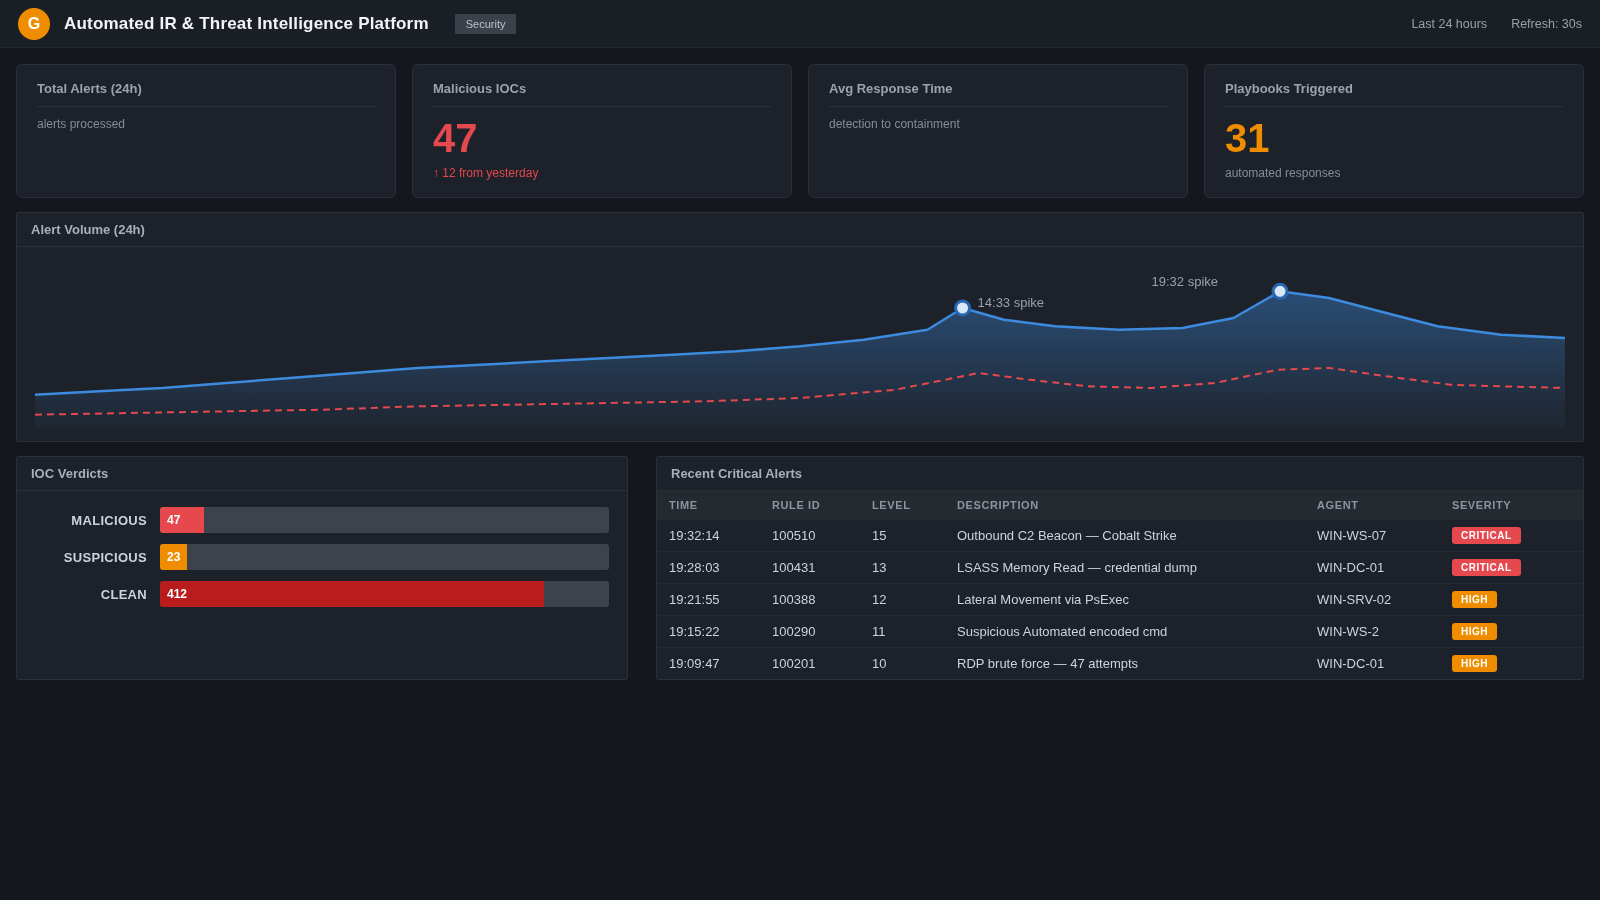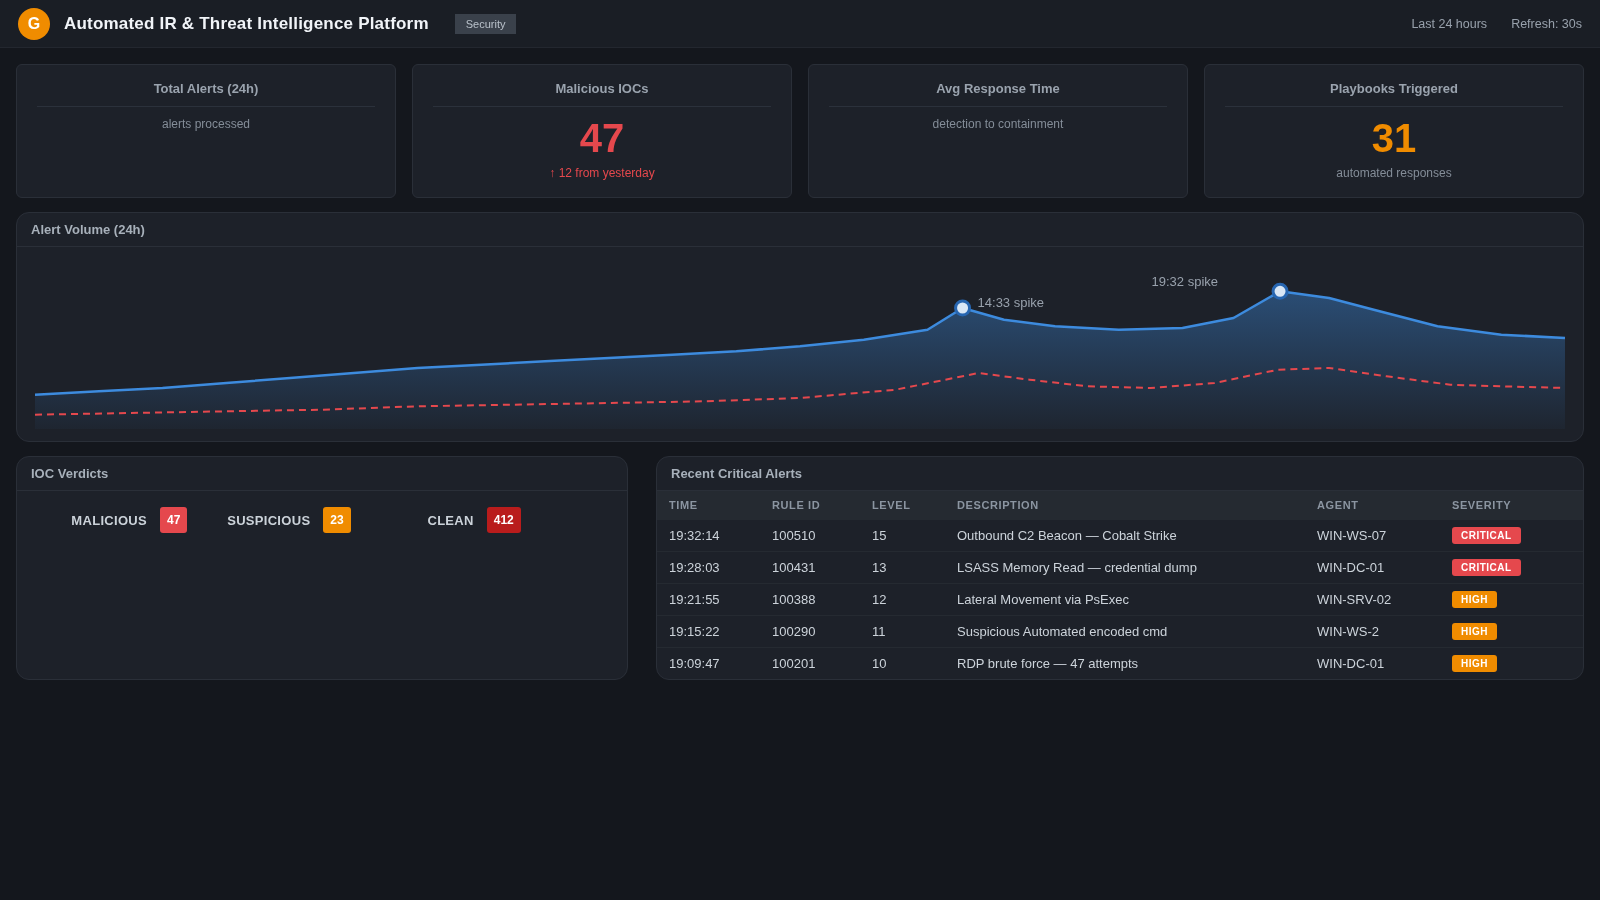--- a/index.html
+++ b/index.html
@@ -7,34 +7,34 @@
   body{background:#14171d;color:#c7ced6;font-family:"Liberation Sans",sans-serif;overflow:hidden}
 
   .header{height:48px;background:#1a1e25;border-bottom:1px solid #23272f;display:flex;align-items:center;gap:14px;padding:0 18px}
   .logo{width:32px;height:32px;border-radius:50%;background:#f08c00;color:#fff;font-weight:bold;font-size:16px;display:flex;align-items:center;justify-content:center;flex:0 0 auto}
   .app-title{font-size:17px;font-weight:bold;color:#f1f4f8;letter-spacing:.2px}
   .badge-pill{background:#3a414b;color:#b9c1ca;font-size:11px;padding:4px 11px;border-radius:0;margin-left:12px}
   .header-right{margin-left:auto;display:flex;gap:24px;font-size:12.5px;color:#98a1ac}
 
   main{padding:16px}
   .stats{display:grid;grid-template-columns:repeat(4,1fr);gap:16px;margin-bottom:14px}
-  .card{background:#1d2129;border:1px solid #2a2f38;border-radius:6px;padding:16px 20px;text-align:center;height:134px}
+  .card{background:#1d2129;border:1px solid #2a2f38;border-radius:6px;padding:16px 20px;height:134px}
   .card-title{font-size:13px;font-weight:bold;color:#9aa3ae;padding-bottom:10px;border-bottom:1px solid #2b313b;margin-bottom:10px}
   .card-value{font-size:40px;font-weight:bold;line-height:1.05}
   .card-value .unit{font-size:18px}
   .card-caption{font-size:12px;color:#848d98;margin-top:7px}
 
-  .panel{background:#1d2129;border:1px solid #2a2f38;border-radius:13px;overflow:hidden}
+  .panel{background:#1d2129;border:1px solid #2a2f38;border-radius:2px;overflow:hidden}
   .panel-title{font-size:13px;font-weight:bold;color:#a7b0ba;padding:9px 14px;border-bottom:1px solid #2a2f38}
 
   .chart-wrap{padding:8px 16px 10px}
   #volumeChart{display:block;width:100%;height:176px}
 
   .bottom{display:grid;grid-template-columns:612px 1fr;gap:28px}
-  .ioc-body{padding:16px 18px 54px;display:flex;flex-direction:row;gap:11px}
+  .ioc-body{padding:16px 18px 54px;display:flex;flex-direction:column;gap:11px}
   .ioc-row{display:flex;align-items:center;gap:13px}
   .ioc-label{width:112px;text-align:right;font-size:13px;font-weight:bold;color:#cbd2d9;letter-spacing:.3px}
   .ioc-track{flex:1;height:26px;background:#3d434b;border-radius:3px;overflow:hidden}
   .ioc-fill{height:100%;display:flex;align-items:center;padding:0 7px;min-width:max-content}
   .ioc-fill span{font-size:12px;font-weight:bold;color:#fff}
 
   table{width:100%;border-collapse:collapse}
   thead th{background:#252a31;color:#8b95a1;font-size:11px;font-weight:bold;text-align:left;letter-spacing:.6px;padding:8px 12px}
   tbody td{font-size:13px;color:#ccd3da;padding:7px 12px;border-top:1px solid #252a31}
   th:nth-child(1){width:103px}th:nth-child(2){width:100px}th:nth-child(3){width:85px}

